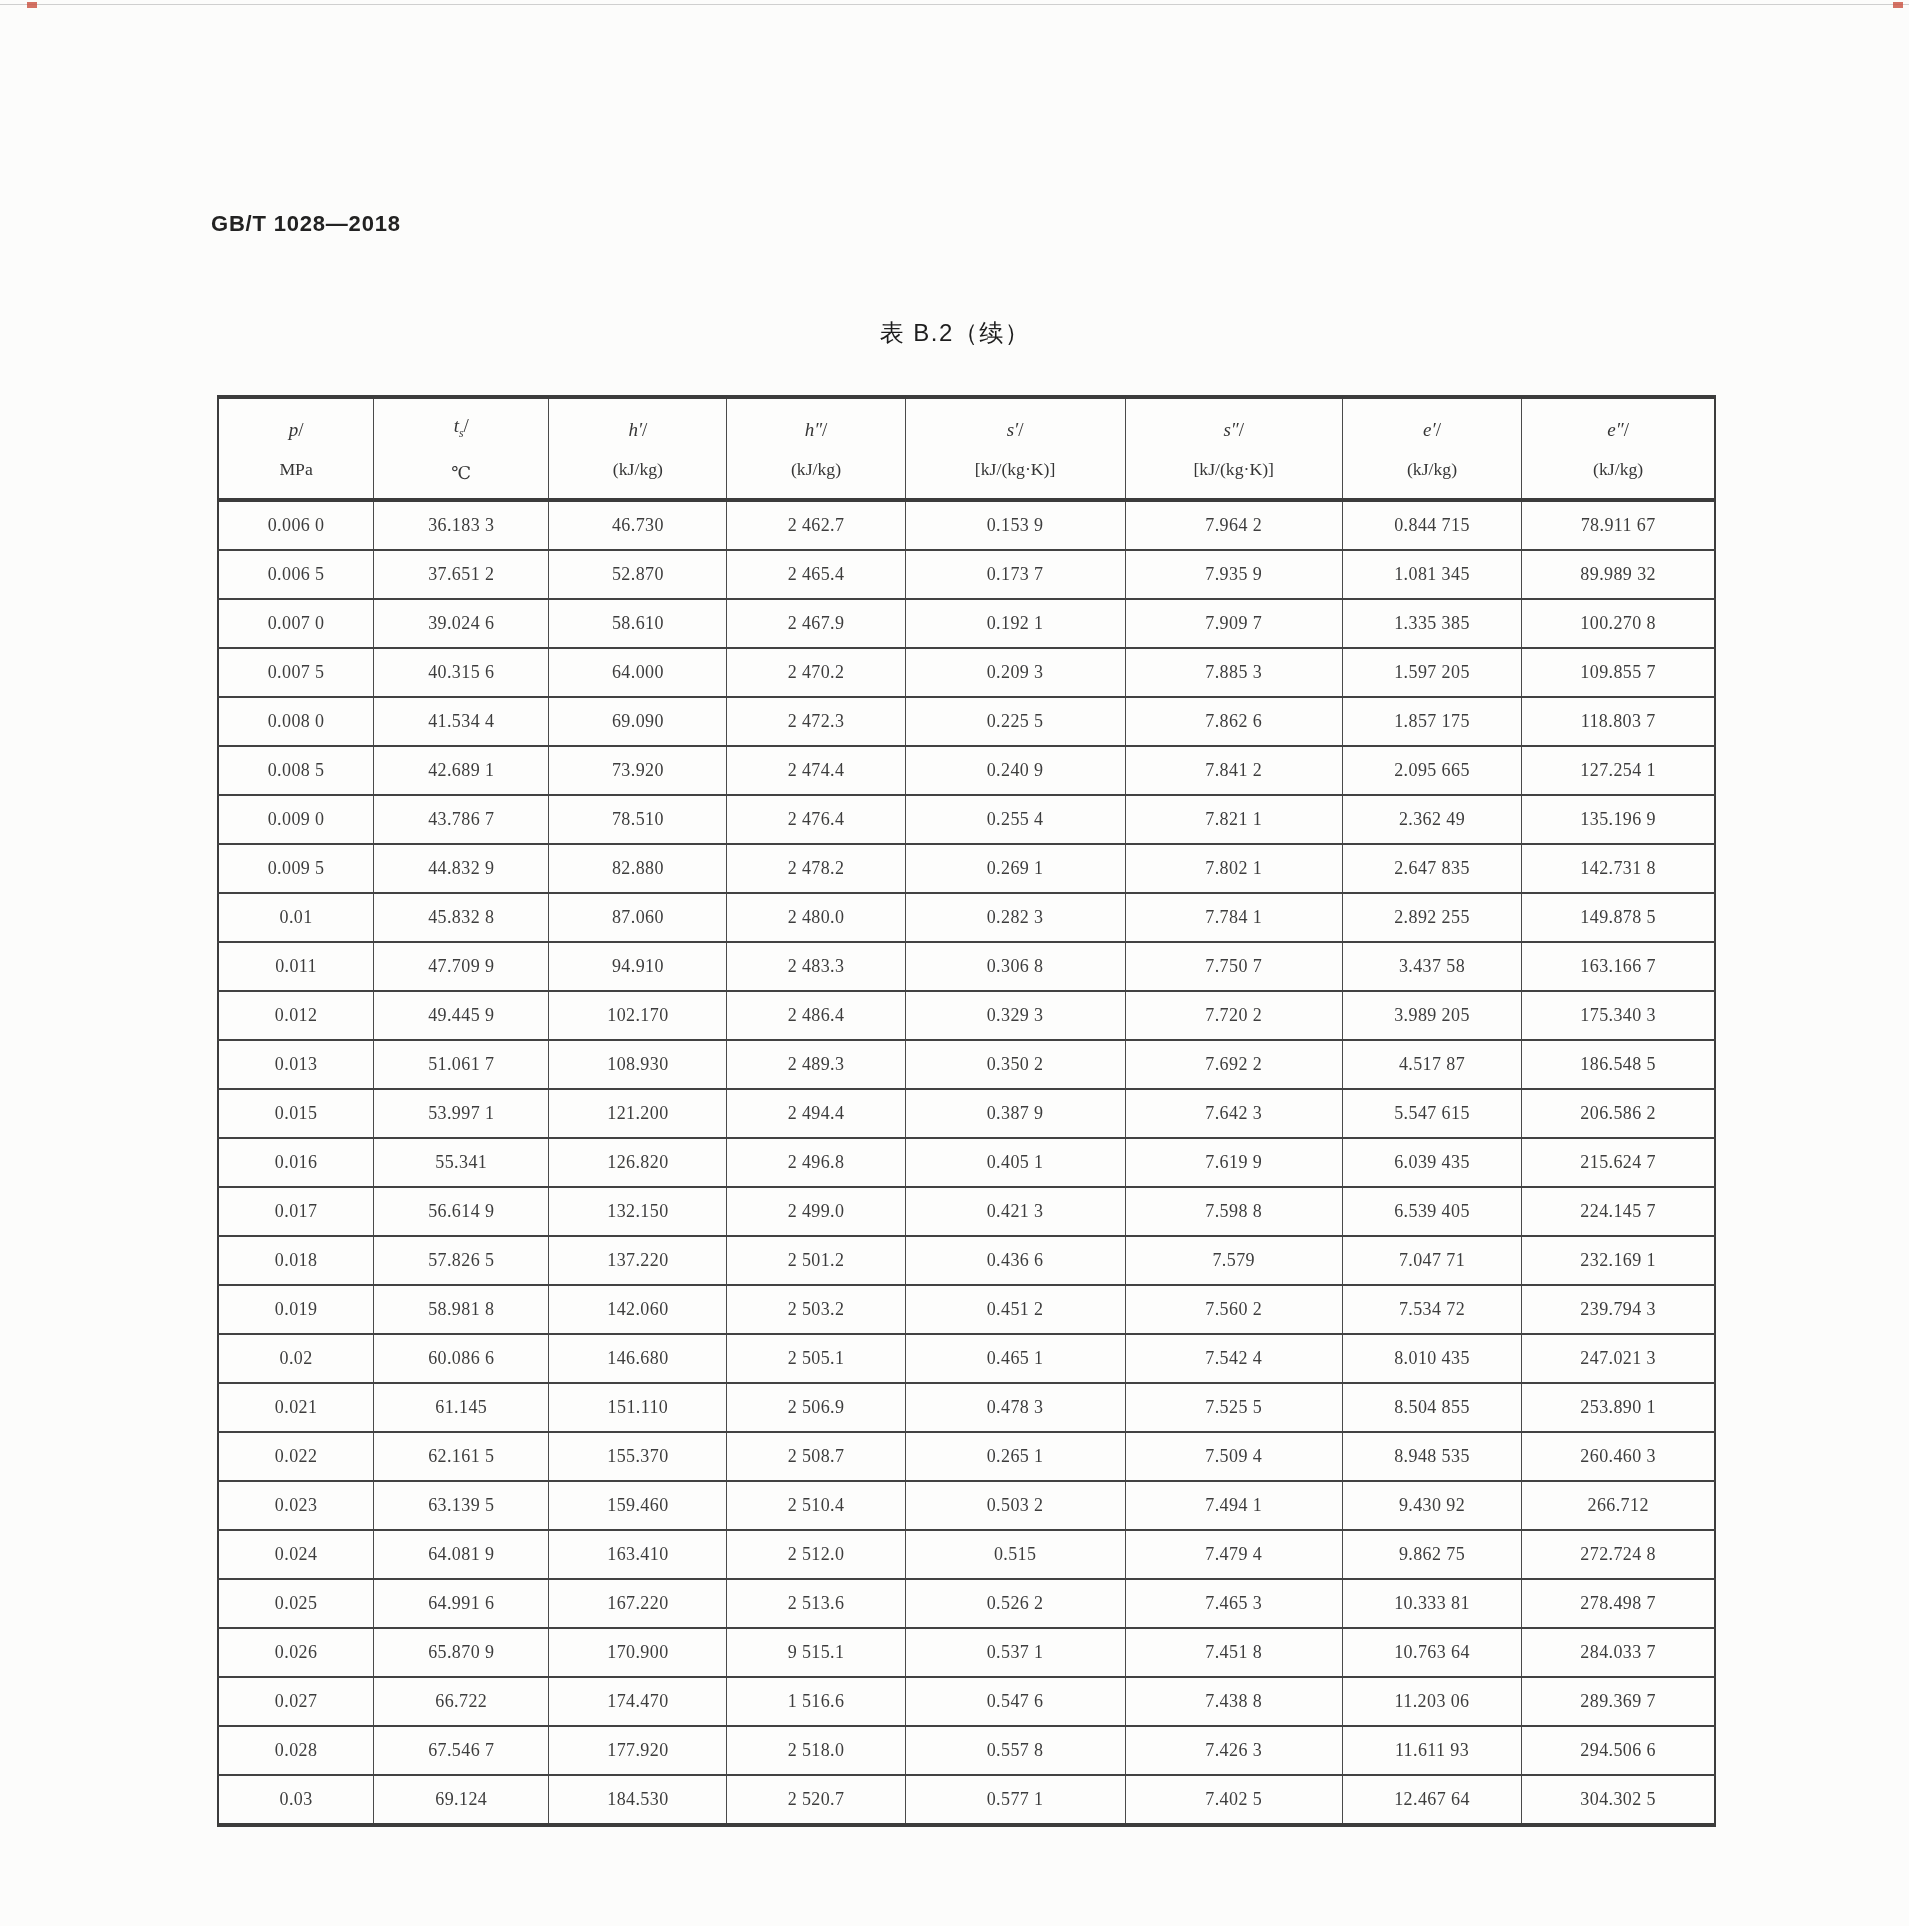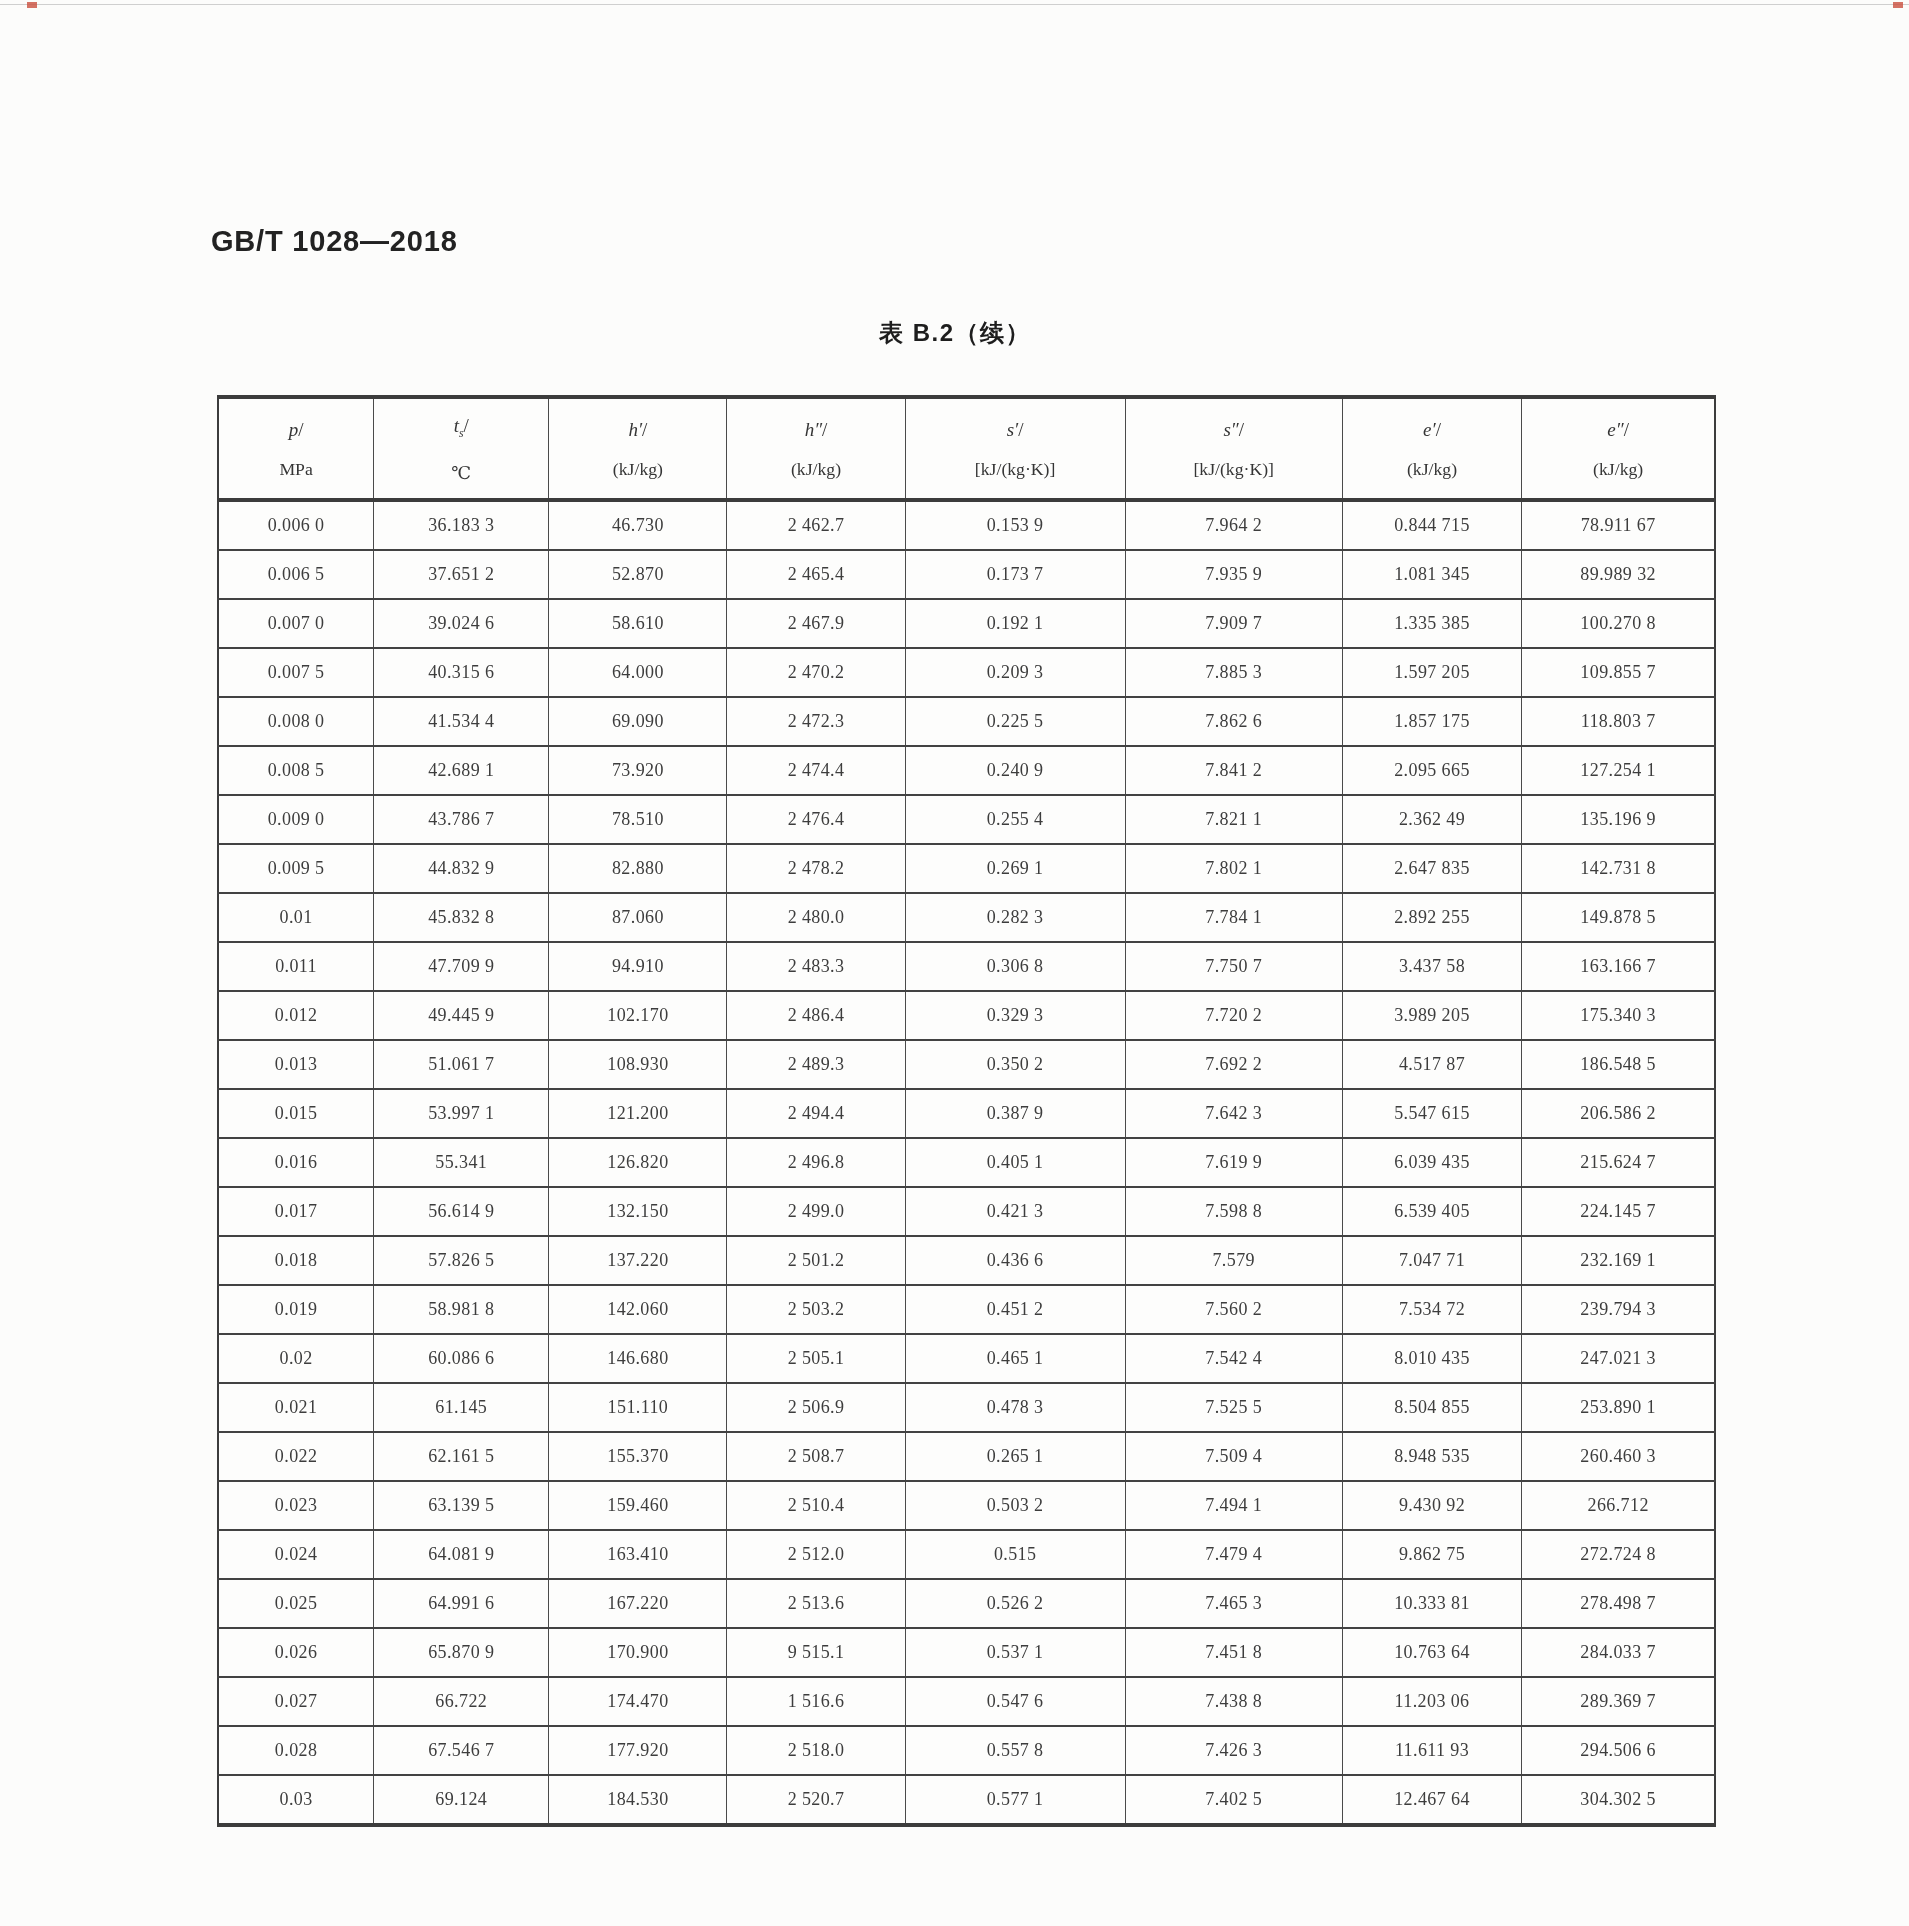--- a/index.html
+++ b/index.html
@@ -11,29 +11,29 @@
     color:#3a3a3a;
     overflow:hidden;
   }
   
   .scan-top-line{position:absolute;top:3.9px;left:0;width:100%;border-top:1.2px solid #cfcfcf;}
   .scan-mark{position:absolute;top:1.5px;width:10px;height:6.2px;background:#c94f3f;opacity:.8;}
   .scan-mark.left{left:27px;}
   .scan-mark.right{right:7px;}
 
   .std-code{
-    position:absolute;left:211px;top:225px;
+    position:absolute;left:211px;top:211px;
     font-family:"Liberation Sans","DejaVu Sans",sans-serif;
-    font-weight:700;font-size:29px;letter-spacing:0.8px;color:#222;
+    font-weight:700;font-size:22px;letter-spacing:0.8px;color:#222;
   }
   .table-title{
     position:absolute;top:317px;left:0;width:100%;
     text-align:center;
     font-family:"Liberation Sans","DejaVu Sans",sans-serif;
-    font-weight:700;font-size:24px;color:#1d1d1d;letter-spacing:1.5px;
+    font-weight:400;font-size:24px;color:#1d1d1d;letter-spacing:1.5px;
   }
 
   table.data-table{
     position:absolute;left:217px;top:395px;width:1499px;
     border-collapse:collapse;table-layout:fixed;
     background:#fdfdfc;
   }
   table.data-table{border:2.3px solid #3c3c3c;border-top-width:4.6px;border-bottom-width:4.6px;}
   .data-table th{
     height:99px;

